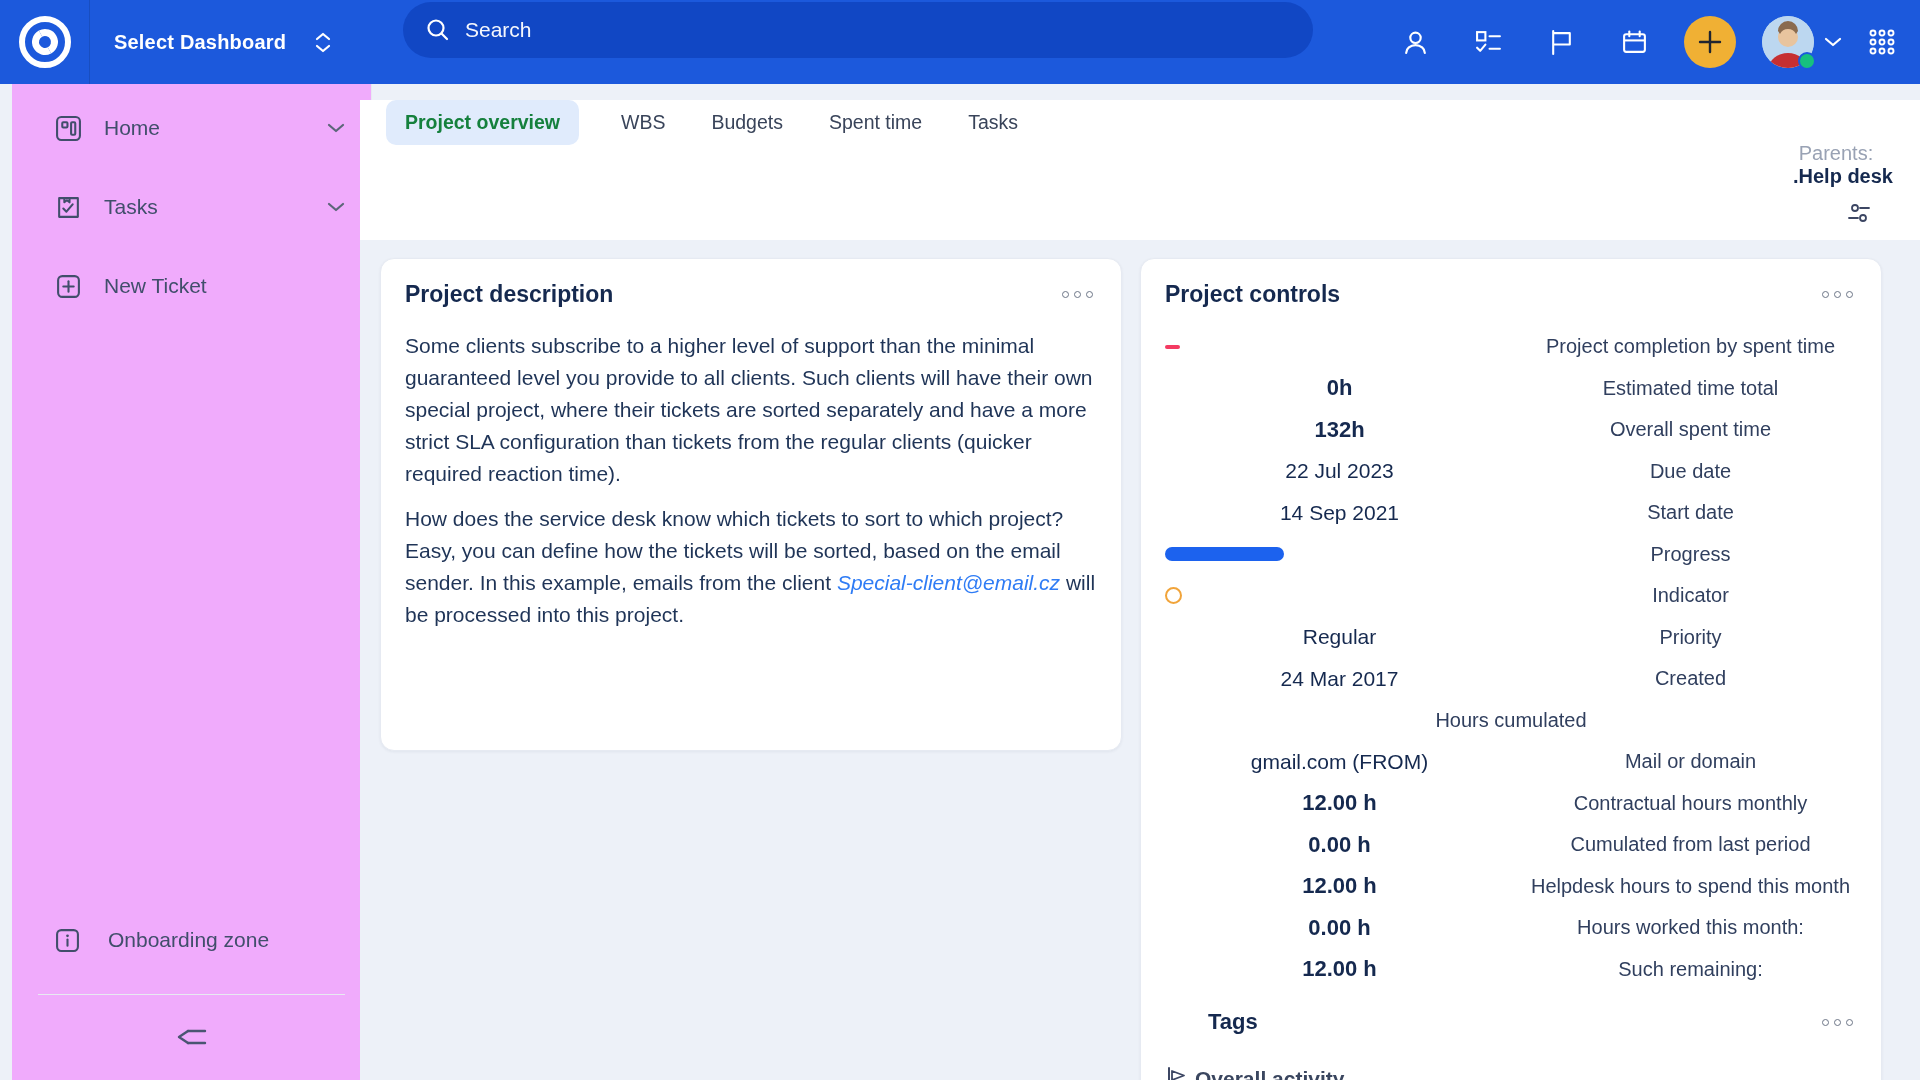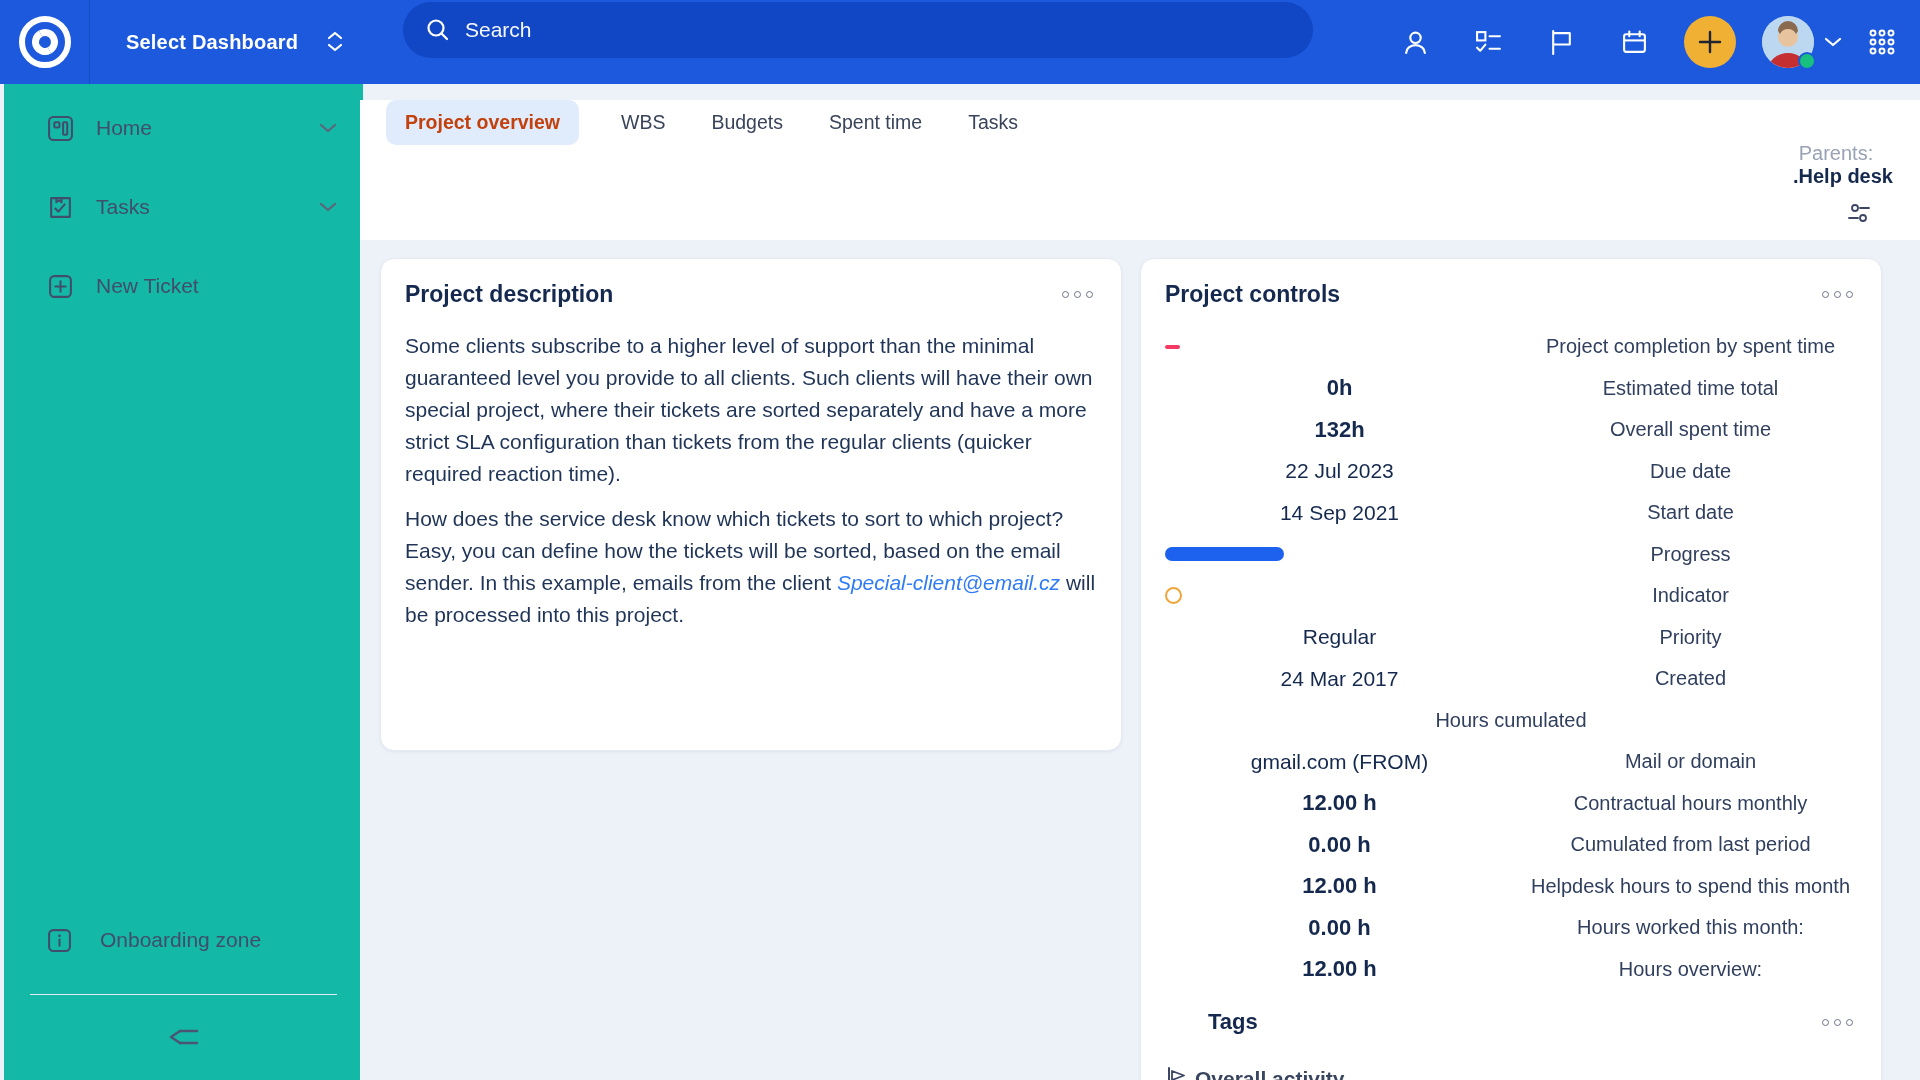--- a/index.html
+++ b/index.html
@@ -1,57 +1,57 @@
 <!DOCTYPE html>
 <html><head>
 <meta charset="utf-8">
 <style>
   * { margin:0; padding:0; box-sizing:border-box; }
   html,body { width:1920px; height:1080px; overflow:hidden; font-family:"Liberation Sans", sans-serif; background:#edf1f8; }
 
   
   .topbar { position:absolute; left:0; top:0; width:1920px; height:84px; background:#1c59dc; display:flex; align-items:center; }
   .logo-wrap { width:90px; height:84px; display:flex; align-items:center; justify-content:center; border-right:1px solid rgba(0,0,0,0.12); }
-  .dash-select { display:flex; align-items:flex-start; margin-left:36px; cursor:pointer; }
+  .dash-select { display:flex; align-items:center; margin-left:24px; cursor:pointer; }
   .dash-select-label { color:#ffffff; font-size:20px; font-weight:600; letter-spacing:.2px; }
   .dash-carets { margin-left:28px; display:flex; flex-direction:column; gap:3px; }
   .search-pill { position:absolute; left:403px; top:2px; width:910px; height:56px; background:#1147c4; border-radius:28px; display:flex; align-items:center; padding:0 22px; }
   .search-pill input { background:transparent; border:none; outline:none; color:#fff; font-size:21px; margin-left:14px; width:800px; font-family:"Liberation Sans",sans-serif; }
   .search-pill input::placeholder { color:#ffffff; opacity:.96; }
   .topbar-right { position:absolute; right:24px; top:0; height:84px; display:flex; align-items:center; }
   .tb-icon { width:28px; height:28px; display:flex; align-items:center; justify-content:center; cursor:pointer; }
   .tb-icon + .tb-icon { margin-left:45px; }
   .plus-btn { width:52px; height:52px; border-radius:50%; background:#f0b034; display:flex; align-items:center; justify-content:center; margin-left:36px; cursor:pointer; }
   .plus-btn svg { display:block; }
   .avatar-wrap { position:relative; width:52px; height:52px; margin-left:26px; cursor:pointer; }
   .avatar-ring { width:52px; height:52px; border-radius:50%; overflow:hidden; background:#bcd7f0; }
   .online-dot { position:absolute; right:-2px; bottom:-2px; width:18px; height:18px; border-radius:50%; background:#17c07e; border:2px solid #1c59dc; }
   .avatar-caret { margin-left:10px; cursor:pointer; }
   .grid-icon { margin-left:26px; cursor:pointer; }
 
   
-  .sidebar { position:absolute; left:4px; top:84px; width:360px; height:996px; background:#14b8a6; border-right:1px solid #e7eaf1; }
+  .sidebar { position:absolute; left:12px; top:84px; width:360px; height:996px; background:#f0abfc; border-right:1px solid #e7eaf1; }
   .side-items { padding-top:12px; }
   .side-item { height:64px; margin-bottom:15px; display:flex; align-items:center; padding:0 26px 0 43px; cursor:pointer; }
   .side-item .lbl { font-size:21px; font-weight:500; color:#414e6b; margin-left:22px; flex:1; }
   .side-chevron { color:#5c6679; }
   .onboarding { position:absolute; bottom:108px; left:0; right:0; height:64px; display:flex; align-items:center; padding-left:43px; cursor:pointer; }
   .onboarding .lbl { font-size:21px; font-weight:500; color:#414e6b; margin-left:28px; }
   .side-divider { position:absolute; bottom:85px; left:26px; right:26px; height:1px; background:#e7eaf1; }
   .collapse-row { position:absolute; bottom:10px; left:0; right:0; height:66px; display:flex; align-items:center; justify-content:center; cursor:pointer; }
 
   
   .main { position:absolute; left:360px; top:84px; right:0; bottom:0; }
   .header-band { position:relative; height:156px; background:#ffffff; }
   .title-row { display:flex; align-items:center; padding:24px 0 0 39px; }
   .page-title { font-size:40px; font-weight:700; color:#15294f; letter-spacing:.2px; }
   .heart { margin-left:20px; margin-top:4px; cursor:pointer; }
   .tabs { display:flex; align-items:center; gap:38px; margin:16px 0 0 26px; }
   .tab { font-size:19.5px; font-weight:500; color:#39445a; cursor:pointer; padding:11px 4px; border-radius:10px; }
-  .tab.active { background:#e0ebfc; color:#c2410c; font-weight:600; padding:11px 19px; }
+  .tab.active { background:#e0ebfc; color:#15803d; font-weight:600; padding:11px 19px; }
   .parents { position:absolute; right:27px; top:42px; display:flex; align-items:center;flex-direction:column; }
   .parents-label { color:#99a2b4; font-size:20px; }
   .parents-value { color:#15294f; font-size:20px; font-weight:700; margin-left:14px; cursor:pointer; }
   .hdr-settings { position:absolute; right:48px; top:102px; cursor:pointer; }
 
   
   .content { position:absolute; left:0; right:0; top:156px; bottom:0; background:#edf1f8; overflow:hidden; }
   .panel { position:absolute; background:#ffffff; border:1px solid #e6eaf2; border-radius:14px; box-shadow:0 1px 3px rgba(20,30,60,.06); }
   .panel-desc { left:20px; top:18px; width:742px; height:493px; padding:22px 24px; }
   .panel-ctl  { left:780px; top:18px; width:742px; height:900px; padding:22px 24px; }
@@ -345,21 +345,21 @@
           <div class="ctl-row">
             <div class="ctl-value bold">12.00 h</div>
             <div class="ctl-label">Helpdesk hours to spend this month</div>
           </div>
           <div class="ctl-row">
             <div class="ctl-value bold">0.00 h</div>
             <div class="ctl-label">Hours worked this month:</div>
           </div>
           <div class="ctl-row">
             <div class="ctl-value bold">12.00 h</div>
-            <div class="ctl-label">Hours overview:</div>
+            <div class="ctl-label">Such remaining:</div>
           </div>
         </div>
       <div class="tags-row">
         <span class="tags-title">Tags</span>
         <span class="dots">
             <span></span>
             <span></span>
             <span></span>
           </span>
       </div>

